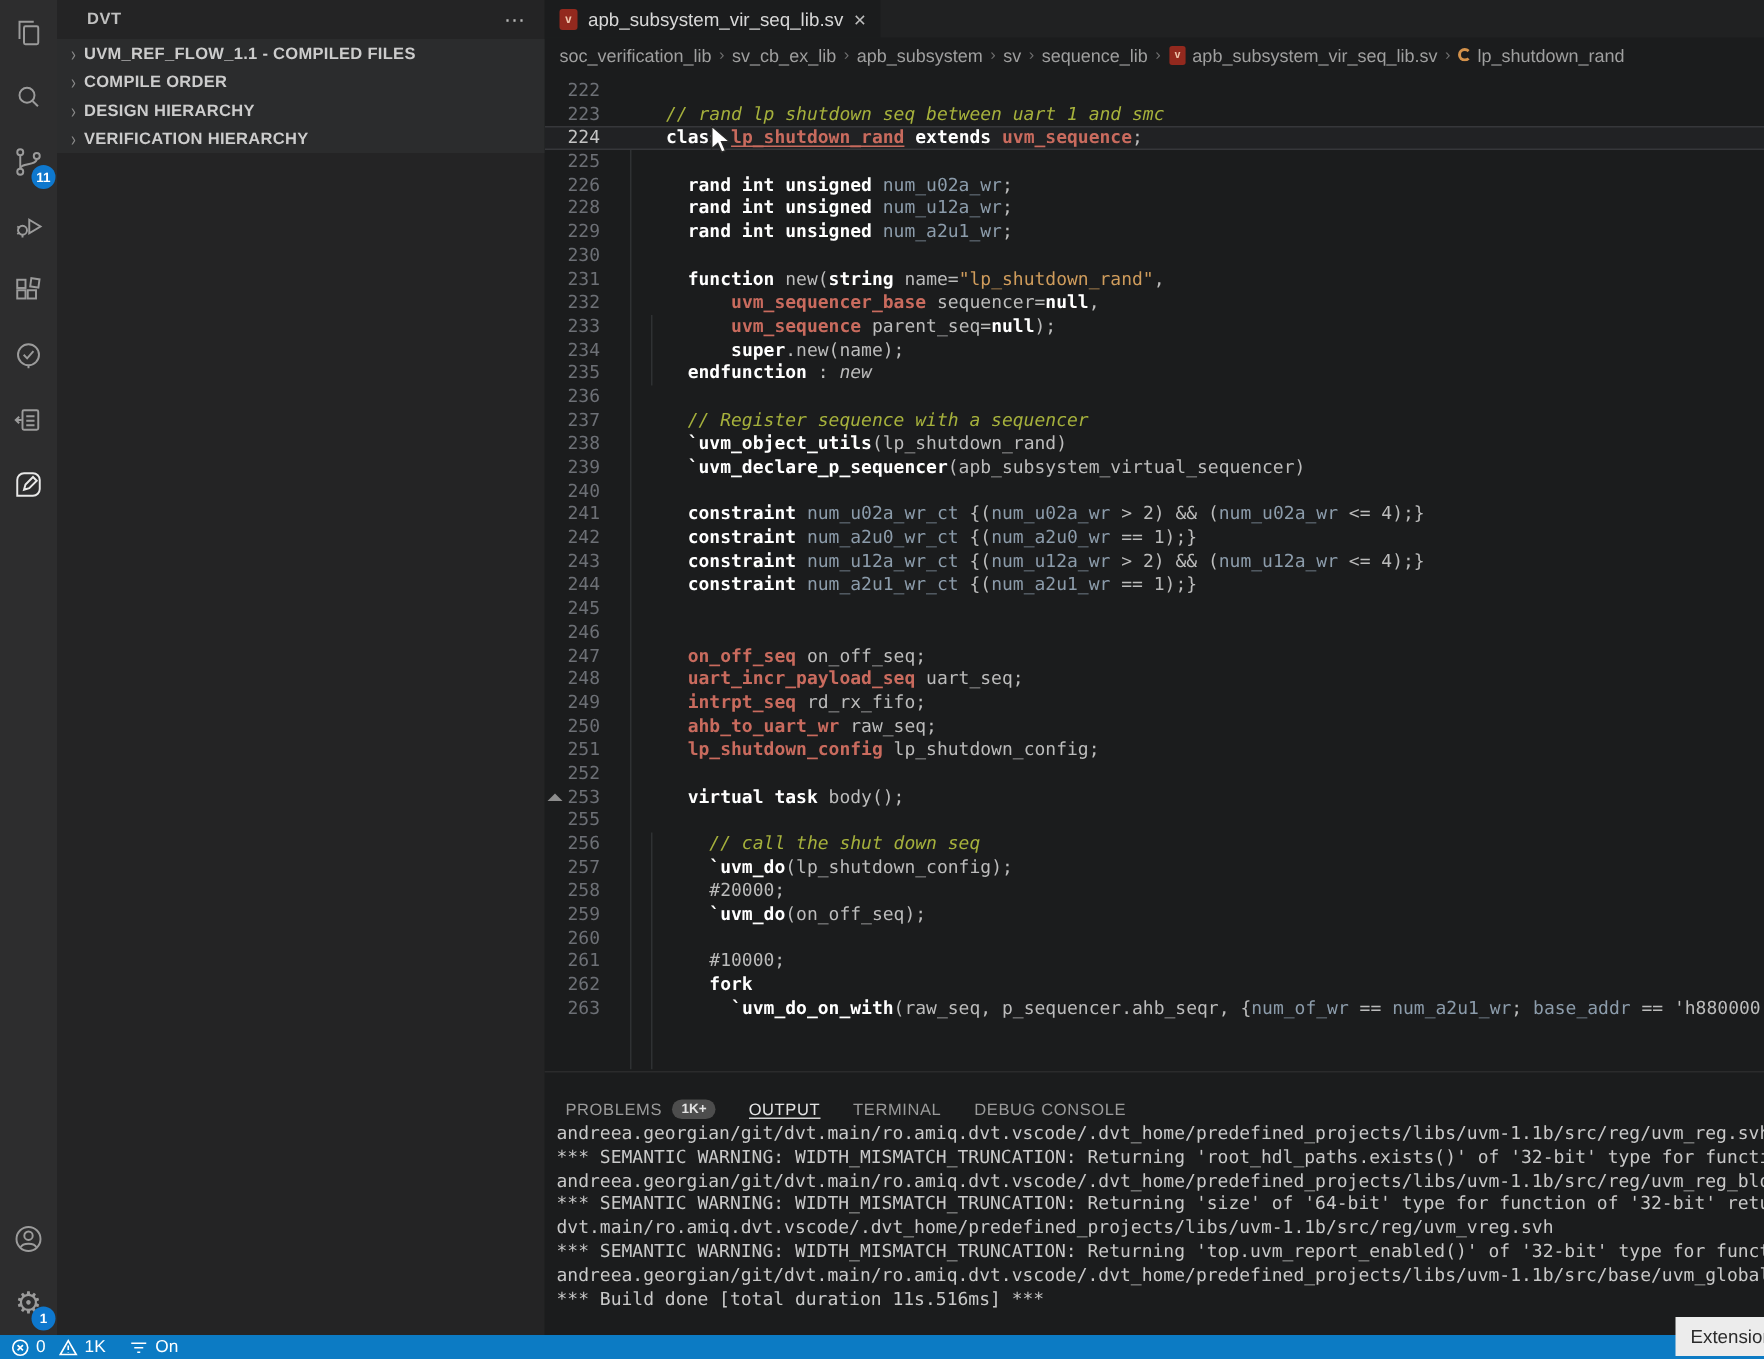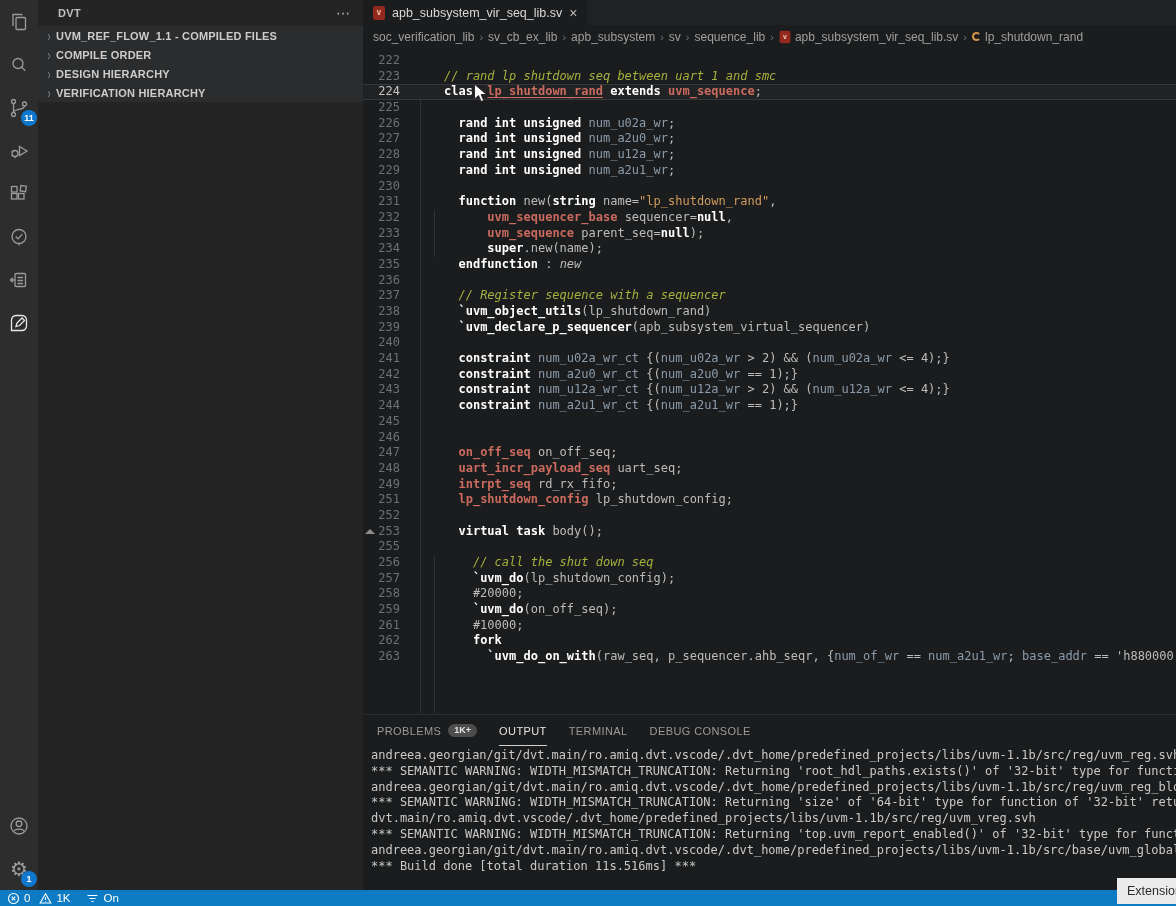--- a/index.html
+++ b/index.html
@@ -64,21 +64,21 @@
   .tk-i { color:#bcbcbc; font-style:italic; }
   .tk-u { text-decoration:underline; text-underline-offset:2px; }
   .iguide { position:absolute; width:1px; background:#2f3133; }
   #guide-root { left:57px; top:47px; height:613px; }
   #guide-fn   { left:71px; top:157px; height:47px; }
   #guide-task { top:502px; left:71px; height:158px; }
 
   
   .panel { position:absolute; left:0; right:0; top:714px; bottom:0; border-top:1px solid #2b2b2c; background:#1b1c1d; }
   .ptabs { height:31px; display:flex; align-items:center; gap:22px; padding-left:14px; }
-  .ptab { display:flex; align-items:center; gap:7px; cursor:pointer; height:100%; }
+  .ptab { display:flex; align-items:flex-end; gap:7px; cursor:pointer; height:100%; }
   .ptab-label { font-size:11px; letter-spacing:.4px; color:#9b9b9b; }
   .ptab.active .ptab-label { color:#e4e4e4; }
   .ptab.active { box-shadow:inset 0 -1px 0 #d0d0d0; }
   .ptab-badge { background:#4d4d4d; color:#e3e3e3; font-size:9px; font-weight:bold; border-radius:8px;
     padding:2px 6px; line-height:1; }
   .output { position:absolute; left:8px; right:0; top:33px; bottom:0; overflow:hidden;
     font-family:"DejaVu Sans Mono", monospace; font-size:12px; color:#c9c9c9; }
   .oline { height:15.8px; line-height:15.8px; white-space:pre; }
 
   
@@ -237,21 +237,20 @@
   <div class="code-area">
     <div class="iguide" id="guide-root"></div>
     <div class="iguide" id="guide-fn"></div>
     <div class="iguide" id="guide-task"></div>
     <div>
         <div class="crow"><div class="g"><span class="lnum">222</span></div><div class="c"></div></div>
         <div class="crow"><div class="g"><span class="lnum">223</span></div><div class="c"><span class="tk-c">// rand lp shutdown seq between uart 1 and smc</span></div></div>
         <div class="crow current"><div class="g"><span class="lnum">224</span></div><div class="c"><span class="tk-k">class </span><span class="tk-t tk-u">lp_shutdown_rand</span><span class="tk-d"> </span><span class="tk-k">extends </span><span class="tk-t">uvm_sequence</span><span class="tk-d">;</span></div></div>
         <div class="crow"><div class="g"><span class="lnum">225</span></div><div class="c"></div></div>
         <div class="crow"><div class="g"><span class="lnum">226</span></div><div class="c"><span class="tk-d">  </span><span class="tk-k">rand int unsigned </span><span class="tk-v">num_u02a_wr</span><span class="tk-d">;</span></div></div>
-        <div class="crow"><div class="g"><span class="lnum">227</span></div><div class="c"><span class="tk-d">  </span><span class="tk-k">rand int unsigned </span><span class="tk-v">num_a2u0_wr</span><span class="tk-d">;</span></div></div>
         <div class="crow"><div class="g"><span class="lnum">228</span></div><div class="c"><span class="tk-d">  </span><span class="tk-k">rand int unsigned </span><span class="tk-v">num_u12a_wr</span><span class="tk-d">;</span></div></div>
         <div class="crow"><div class="g"><span class="lnum">229</span></div><div class="c"><span class="tk-d">  </span><span class="tk-k">rand int unsigned </span><span class="tk-v">num_a2u1_wr</span><span class="tk-d">;</span></div></div>
         <div class="crow"><div class="g"><span class="lnum">230</span></div><div class="c"></div></div>
         <div class="crow"><div class="g"><span class="lnum">231</span></div><div class="c"><span class="tk-d">  </span><span class="tk-k">function </span><span class="tk-d">new(</span><span class="tk-k">string </span><span class="tk-d">name=</span><span class="tk-s">"lp_shutdown_rand"</span><span class="tk-d">,</span></div></div>
         <div class="crow"><div class="g"><span class="lnum">232</span></div><div class="c"><span class="tk-d">      </span><span class="tk-t">uvm_sequencer_base</span><span class="tk-d"> sequencer=</span><span class="tk-k">null</span><span class="tk-d">,</span></div></div>
         <div class="crow"><div class="g"><span class="lnum">233</span></div><div class="c"><span class="tk-d">      </span><span class="tk-t">uvm_sequence</span><span class="tk-d"> parent_seq=</span><span class="tk-k">null</span><span class="tk-d">);</span></div></div>
         <div class="crow"><div class="g"><span class="lnum">234</span></div><div class="c"><span class="tk-d">      </span><span class="tk-k">super</span><span class="tk-d">.new(name);</span></div></div>
         <div class="crow"><div class="g"><span class="lnum">235</span></div><div class="c"><span class="tk-d">  </span><span class="tk-k">endfunction</span><span class="tk-d"> : </span><span class="tk-i">new</span></div></div>
         <div class="crow"><div class="g"><span class="lnum">236</span></div><div class="c"></div></div>
         <div class="crow"><div class="g"><span class="lnum">237</span></div><div class="c"><span class="tk-d">  </span><span class="tk-c">// Register sequence with a sequencer</span></div></div>
@@ -260,28 +259,30 @@
         <div class="crow"><div class="g"><span class="lnum">240</span></div><div class="c"></div></div>
         <div class="crow"><div class="g"><span class="lnum">241</span></div><div class="c"><span class="tk-d">  </span><span class="tk-k">constraint </span><span class="tk-v">num_u02a_wr_ct</span><span class="tk-d"> {(</span><span class="tk-v">num_u02a_wr</span><span class="tk-d"> &gt; 2) &amp;&amp; (</span><span class="tk-v">num_u02a_wr</span><span class="tk-d"> &lt;= 4);}</span></div></div>
         <div class="crow"><div class="g"><span class="lnum">242</span></div><div class="c"><span class="tk-d">  </span><span class="tk-k">constraint </span><span class="tk-v">num_a2u0_wr_ct</span><span class="tk-d"> {(</span><span class="tk-v">num_a2u0_wr</span><span class="tk-d"> == 1);}</span></div></div>
         <div class="crow"><div class="g"><span class="lnum">243</span></div><div class="c"><span class="tk-d">  </span><span class="tk-k">constraint </span><span class="tk-v">num_u12a_wr_ct</span><span class="tk-d"> {(</span><span class="tk-v">num_u12a_wr</span><span class="tk-d"> &gt; 2) &amp;&amp; (</span><span class="tk-v">num_u12a_wr</span><span class="tk-d"> &lt;= 4);}</span></div></div>
         <div class="crow"><div class="g"><span class="lnum">244</span></div><div class="c"><span class="tk-d">  </span><span class="tk-k">constraint </span><span class="tk-v">num_a2u1_wr_ct</span><span class="tk-d"> {(</span><span class="tk-v">num_a2u1_wr</span><span class="tk-d"> == 1);}</span></div></div>
         <div class="crow"><div class="g"><span class="lnum">245</span></div><div class="c"></div></div>
         <div class="crow"><div class="g"><span class="lnum">246</span></div><div class="c"></div></div>
         <div class="crow"><div class="g"><span class="lnum">247</span></div><div class="c"><span class="tk-d">  </span><span class="tk-t">on_off_seq</span><span class="tk-d"> on_off_seq;</span></div></div>
         <div class="crow"><div class="g"><span class="lnum">248</span></div><div class="c"><span class="tk-d">  </span><span class="tk-t">uart_incr_payload_seq</span><span class="tk-d"> uart_seq;</span></div></div>
         <div class="crow"><div class="g"><span class="lnum">249</span></div><div class="c"><span class="tk-d">  </span><span class="tk-t">intrpt_seq</span><span class="tk-d"> rd_rx_fifo;</span></div></div>
+        <div class="crow"><div class="g"><span class="lnum">250</span></div><div class="c"><span class="tk-d">  </span><span class="tk-t">ahb_to_uart_wr</span><span class="tk-d"> raw_seq;</span></div></div>
         <div class="crow"><div class="g"><span class="lnum">251</span></div><div class="c"><span class="tk-d">  </span><span class="tk-t">lp_shutdown_config</span><span class="tk-d"> lp_shutdown_config;</span></div></div>
         <div class="crow"><div class="g"><span class="lnum">252</span></div><div class="c"></div></div>
         <div class="crow"><div class="g"><span class="fold"></span><span class="lnum">253</span></div><div class="c"><span class="tk-d">  </span><span class="tk-k">virtual task </span><span class="tk-d">body();</span></div></div>
         <div class="crow"><div class="g"><span class="lnum">255</span></div><div class="c"></div></div>
         <div class="crow"><div class="g"><span class="lnum">256</span></div><div class="c"><span class="tk-d">    </span><span class="tk-c">// call the shut down seq</span></div></div>
         <div class="crow"><div class="g"><span class="lnum">257</span></div><div class="c"><span class="tk-d">    </span><span class="tk-m">`uvm_do</span><span class="tk-d">(lp_shutdown_config);</span></div></div>
         <div class="crow"><div class="g"><span class="lnum">258</span></div><div class="c"><span class="tk-d">    #20000;</span></div></div>
         <div class="crow"><div class="g"><span class="lnum">259</span></div><div class="c"><span class="tk-d">    </span><span class="tk-m">`uvm_do</span><span class="tk-d">(on_off_seq);</span></div></div>
+        <div class="crow"><div class="g"><span class="lnum">260</span></div><div class="c"></div></div>
         <div class="crow"><div class="g"><span class="lnum">261</span></div><div class="c"><span class="tk-d">    #10000;</span></div></div>
         <div class="crow"><div class="g"><span class="lnum">262</span></div><div class="c"><span class="tk-d">    </span><span class="tk-k">fork</span></div></div>
         <div class="crow"><div class="g"><span class="lnum">263</span></div><div class="c"><span class="tk-d">      </span><span class="tk-m">`uvm_do_on_with</span><span class="tk-d">(raw_seq, p_sequencer.ahb_seqr, {</span><span class="tk-v">num_of_wr</span><span class="tk-d"> == </span><span class="tk-v">num_a2u1_wr</span><span class="tk-d">; </span><span class="tk-v">base_addr</span><span class="tk-d"> == 'h880000;})</span></div></div>
       </div>
   </div>
 
   <div class="panel">
     <div class="ptabs">
         <div class="ptab">
           <span class="ptab-label">PROBLEMS</span>

